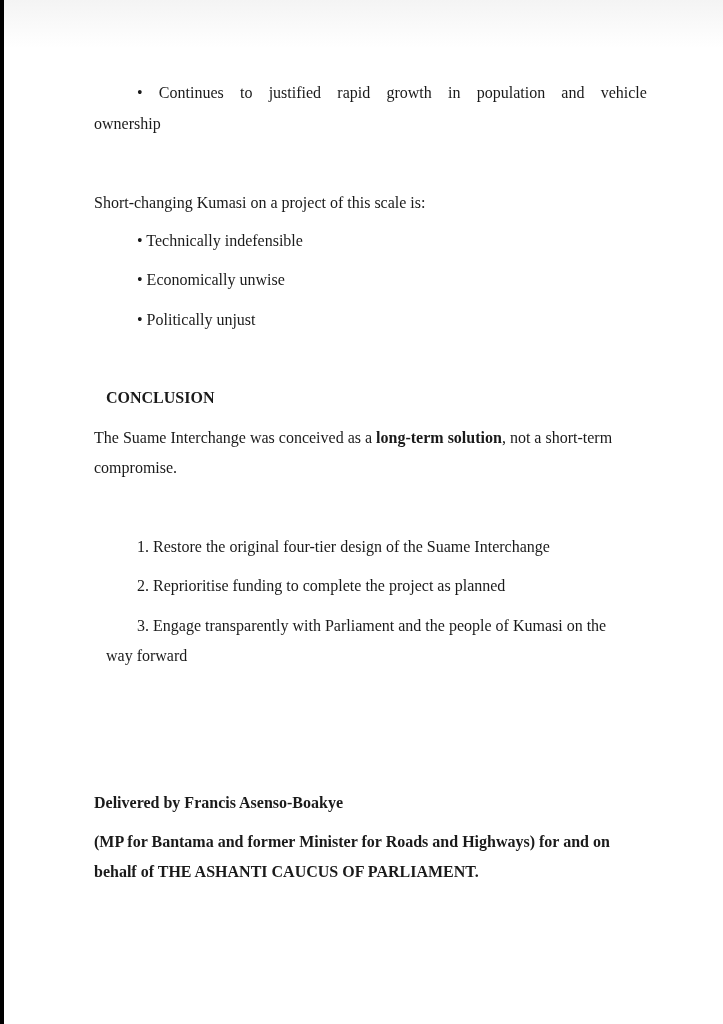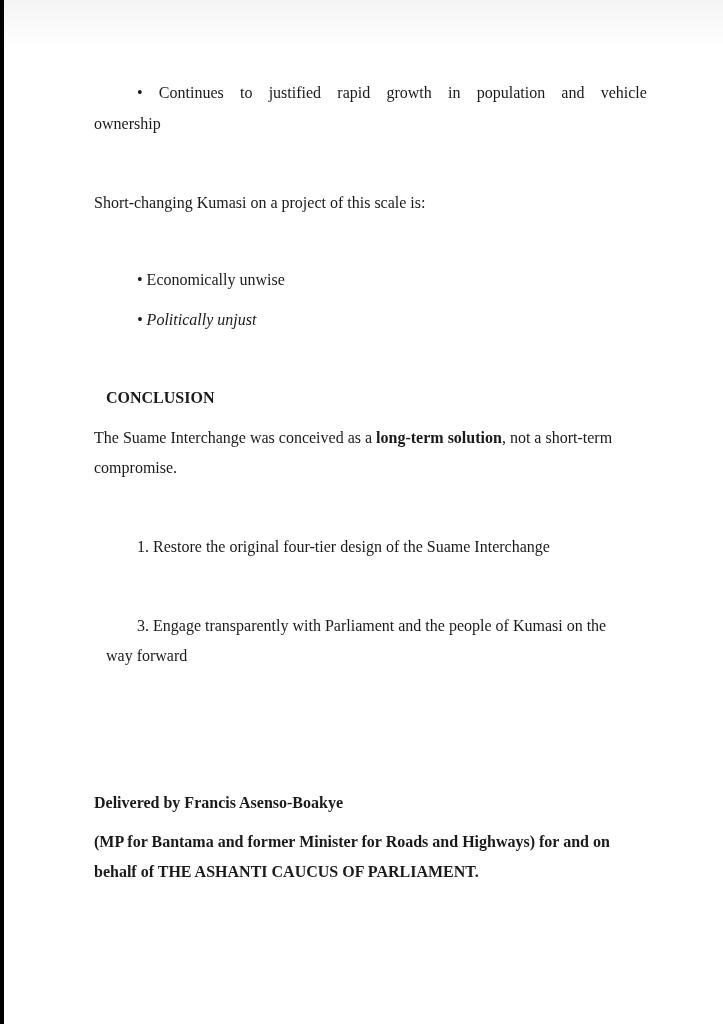--- a/index.html
+++ b/index.html
@@ -49,32 +49,34 @@
     <span>rapid</span>
     <span>growth</span>
     <span>in</span>
     <span>population</span>
     <span>and</span>
     <span>vehicle</span>
   </div>
   <div class="line" style="left:94px; top:114px;">ownership</div>
 
   <div class="line" style="left:94px; top:193px;">Short-changing Kumasi on a project of this scale is:</div>
+  <div class="line" style="left:137px; top:231px;">• Technically indefensible</div>
   <div class="line" style="left:137px; top:270px;">• Economically unwise</div>
-  <div class="line" style="left:137px; top:310px;font-style:italic;">• Politically unjust</div>
+  <div class="line" style="left:137px; top:310px;">• Politically unjust</div>
 
   <div class="line bold" style="left:94px; top:388px;margin-left:12px;">CONCLUSION</div>
 
   <div class="line" style="left:94px; top:428px;">
     <span>The Suame Interchange was conceived as a </span><span class="bold">long-term solution</span><span>, not a short-term</span>
   </div>
   <div class="line" style="left:94px; top:458px;">compromise.</div>
 
 
   <div class="line" style="left:137px; top:537px;">1. Restore the original four-tier design of the Suame Interchange</div>
+  <div class="line" style="left:137px; top:576px;">2. Reprioritise funding to complete the project as planned</div>
   <div class="line" style="left:137px; top:616px;">3. Engage transparently with Parliament and the people of Kumasi on the</div>
   <div class="line" style="left:106px; top:646px;">way forward</div>
 
 
   <div class="line bold" style="left:94px; top:793px;">Delivered by Francis Asenso-Boakye</div>
   <div class="line bold" style="left:94px; top:832px;">(MP for Bantama and former Minister for Roads and Highways) for and on</div>
   <div class="line bold" style="left:94px; top:862px;">behalf of THE ASHANTI CAUCUS OF PARLIAMENT.</div>
 
 </div>
 

